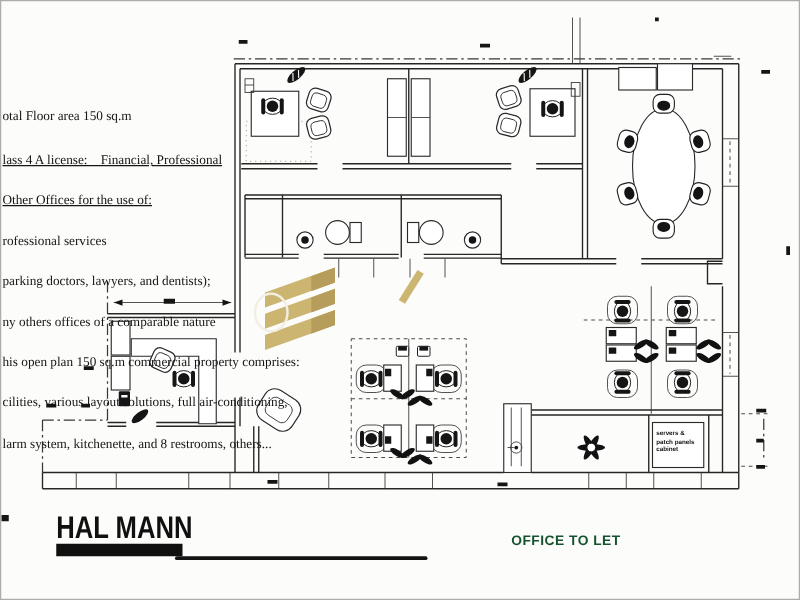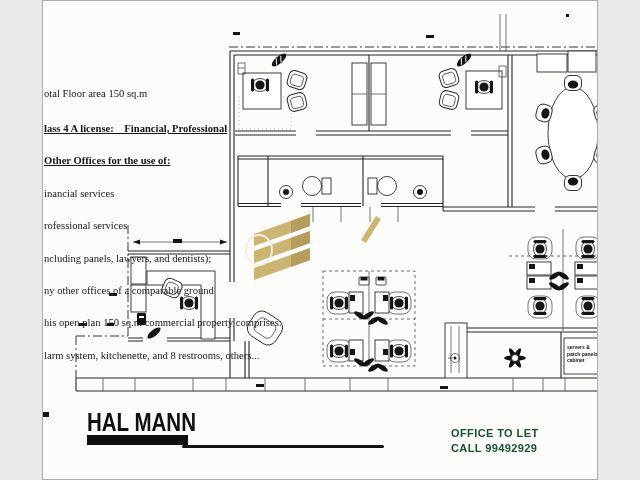--- a/index.html
+++ b/index.html
@@ -1,29 +1,29 @@
 <!DOCTYPE html>
 <html><head>
 <meta charset="utf-8">
 <style>
   html,body{margin:0;padding:0;background:#e9e9e9;}
   .canvas{
-    position:relative;width:556px;height:480px;margin:0 auto;
+    position:relative;width:640px;height:480px;margin:0 auto;
     background:#fcfcfb;border:1px solid #adadad;box-sizing:border-box;
     overflow:hidden;font-family:"Liberation Serif", serif;color:#1c1c1c;
   }
   .plan-svg{position:absolute;left:0;top:0;width:640px;height:480px;}
   
   .notes{
     position:absolute;left:1px;top:66px;white-space:pre;
     font-size:10.6px;line-height:10.8px;color:#161616;
   }
   .nl{height:10.8px;}
   .nl.gap{margin-top:3px;}
-  .b-u{font-weight:bold;text-decoration:underline;}
+  .b-u{font-weight:normal;text-decoration:underline;}
   
   .logo{position:absolute;left:44px;top:409px;width:140px;}
   .logo-text{
     font-family:"Liberation Sans", sans-serif;font-weight:700;font-size:25px;
     letter-spacing:0px;color:#101010;transform:scaleX(0.82);transform-origin:left center;
     white-space:nowrap;line-height:24px;
   }
   .logo-bar{width:101px;height:10px;background:#101010;margin-top:1px;}
   .rule{
     position:absolute;left:139px;top:444px;width:202px;height:3px;
@@ -344,39 +344,38 @@
       <polygon points="248,254 267,247 267,259 248,266" fill="#b2954f"></polygon>
       <ellipse cx="216" cy="249" rx="13" ry="15" fill="none" stroke="#f2ede0" stroke-width="2"></ellipse>
       <polygon points="318,239 333,215 338,218 323,242" fill="#c8ae66"></polygon>
     </g>
   </svg>
 
   <div class="notes">
     <div class="nl">otal Floor area 150 sq.m</div>
     <div class="nl b-u gap">lass 4 A license:    Financial, Professional</div>
     <div class="nl b-u">Other Offices for the use of:</div>
-    <div class="nl">inancial services</div>
     <div class="nl">rofessional services</div>
-    <div class="nl">ncluding panels, lawyers, and dentists);</div>
-    <div class="nl">ny other offices of a comparable ground</div>
+    <div class="nl">parking doctors, lawyers, and dentists);</div>
+    <div class="nl">ny others offices of a comparable nature</div>
     <div class="nl">his open plan 150 sq.m commercial property comprises:</div>
+    <div class="nl">cilities, various layout solutions, full air-conditioning,</div>
     <div class="nl">larm system, kitchenette, and 8 restrooms, others...</div>
   </div>
 
   <div class="srv-label">
     <div>servers &amp;</div>
     <div>patch panels</div>
     <div>cabinet</div>
   </div>
 
   <div class="logo">
     <div class="logo-text">HAL MANN</div>
     <div class="logo-bar"></div>
   </div>
 
   <div class="rule"></div>
 
   <div class="contact">
     <div>OFFICE TO LET</div>
-    <div>CALL 99492929</div>
   </div>
 
 </div>
 
 </body></html>

